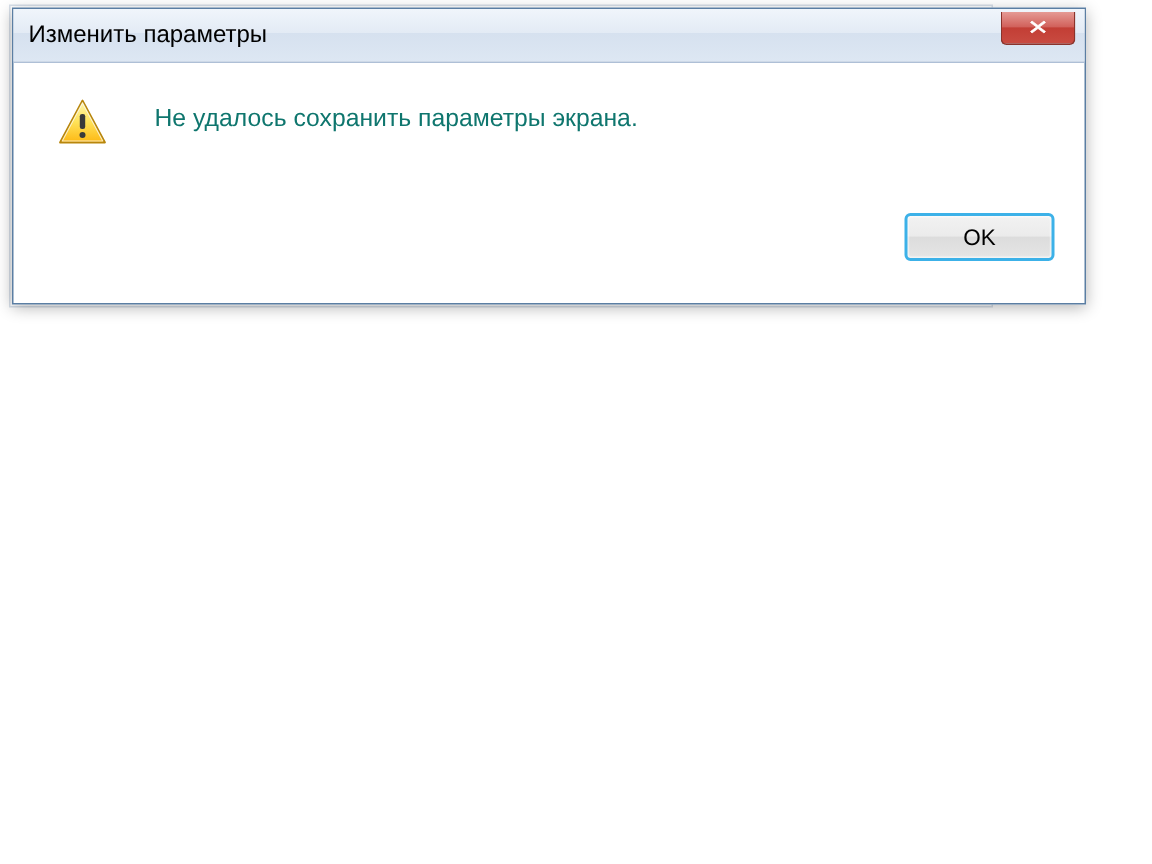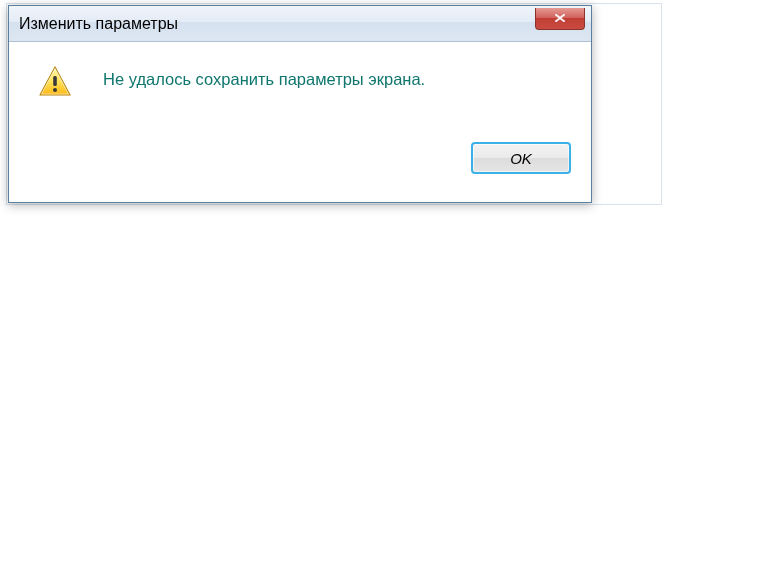--- a/index.html
+++ b/index.html
@@ -11,21 +11,21 @@
       width: 768px;
       height: 576px;
       background: #ffffff;
       font-family: "Segoe UI", Tahoma, sans-serif;
       font-size: 14px;
     }
     .dialog {
       position: absolute;
       left: 8px;
       top: 5px;
-      width: 584px;
+      width: 716px;
       height: 198px;
       background: #ffffff;
       border: 1px solid #5b7ea3;
       box-shadow: 0 2px 10px rgba(0,0,0,0.3);
     }
     .titlebar {
       position: relative;
       height: 36px;
       background: linear-gradient(to bottom, #f0f5fb 0%, #e3ebf5 45%, #d6e1ef 46%, #dde7f3 100%);
       border-bottom: 1px solid #aebfd6;
@@ -83,21 +83,20 @@
       width: 100px;
       height: 32px;
       background: linear-gradient(to bottom, #f2f2f2 0%, #ebebeb 48%, #dcdcdc 50%, #e5e5e5 100%);
       border: 2px solid #3cb1e8;
       border-radius: 4px;
       font-size: 15px;
       color: #000000;
       cursor: pointer;
       font-family: inherit;
       box-shadow: inset 0 0 1px 1px rgba(255,255,255,0.6);
-      font-style: italic;
     }
     .dialog-outer-border {
       position: absolute;
       left: 6px;
       top: 3px;
       width: 656px;
       height: 202px;
       border: 1px solid rgba(100,130,170,0.25);
       pointer-events: none;
     }

